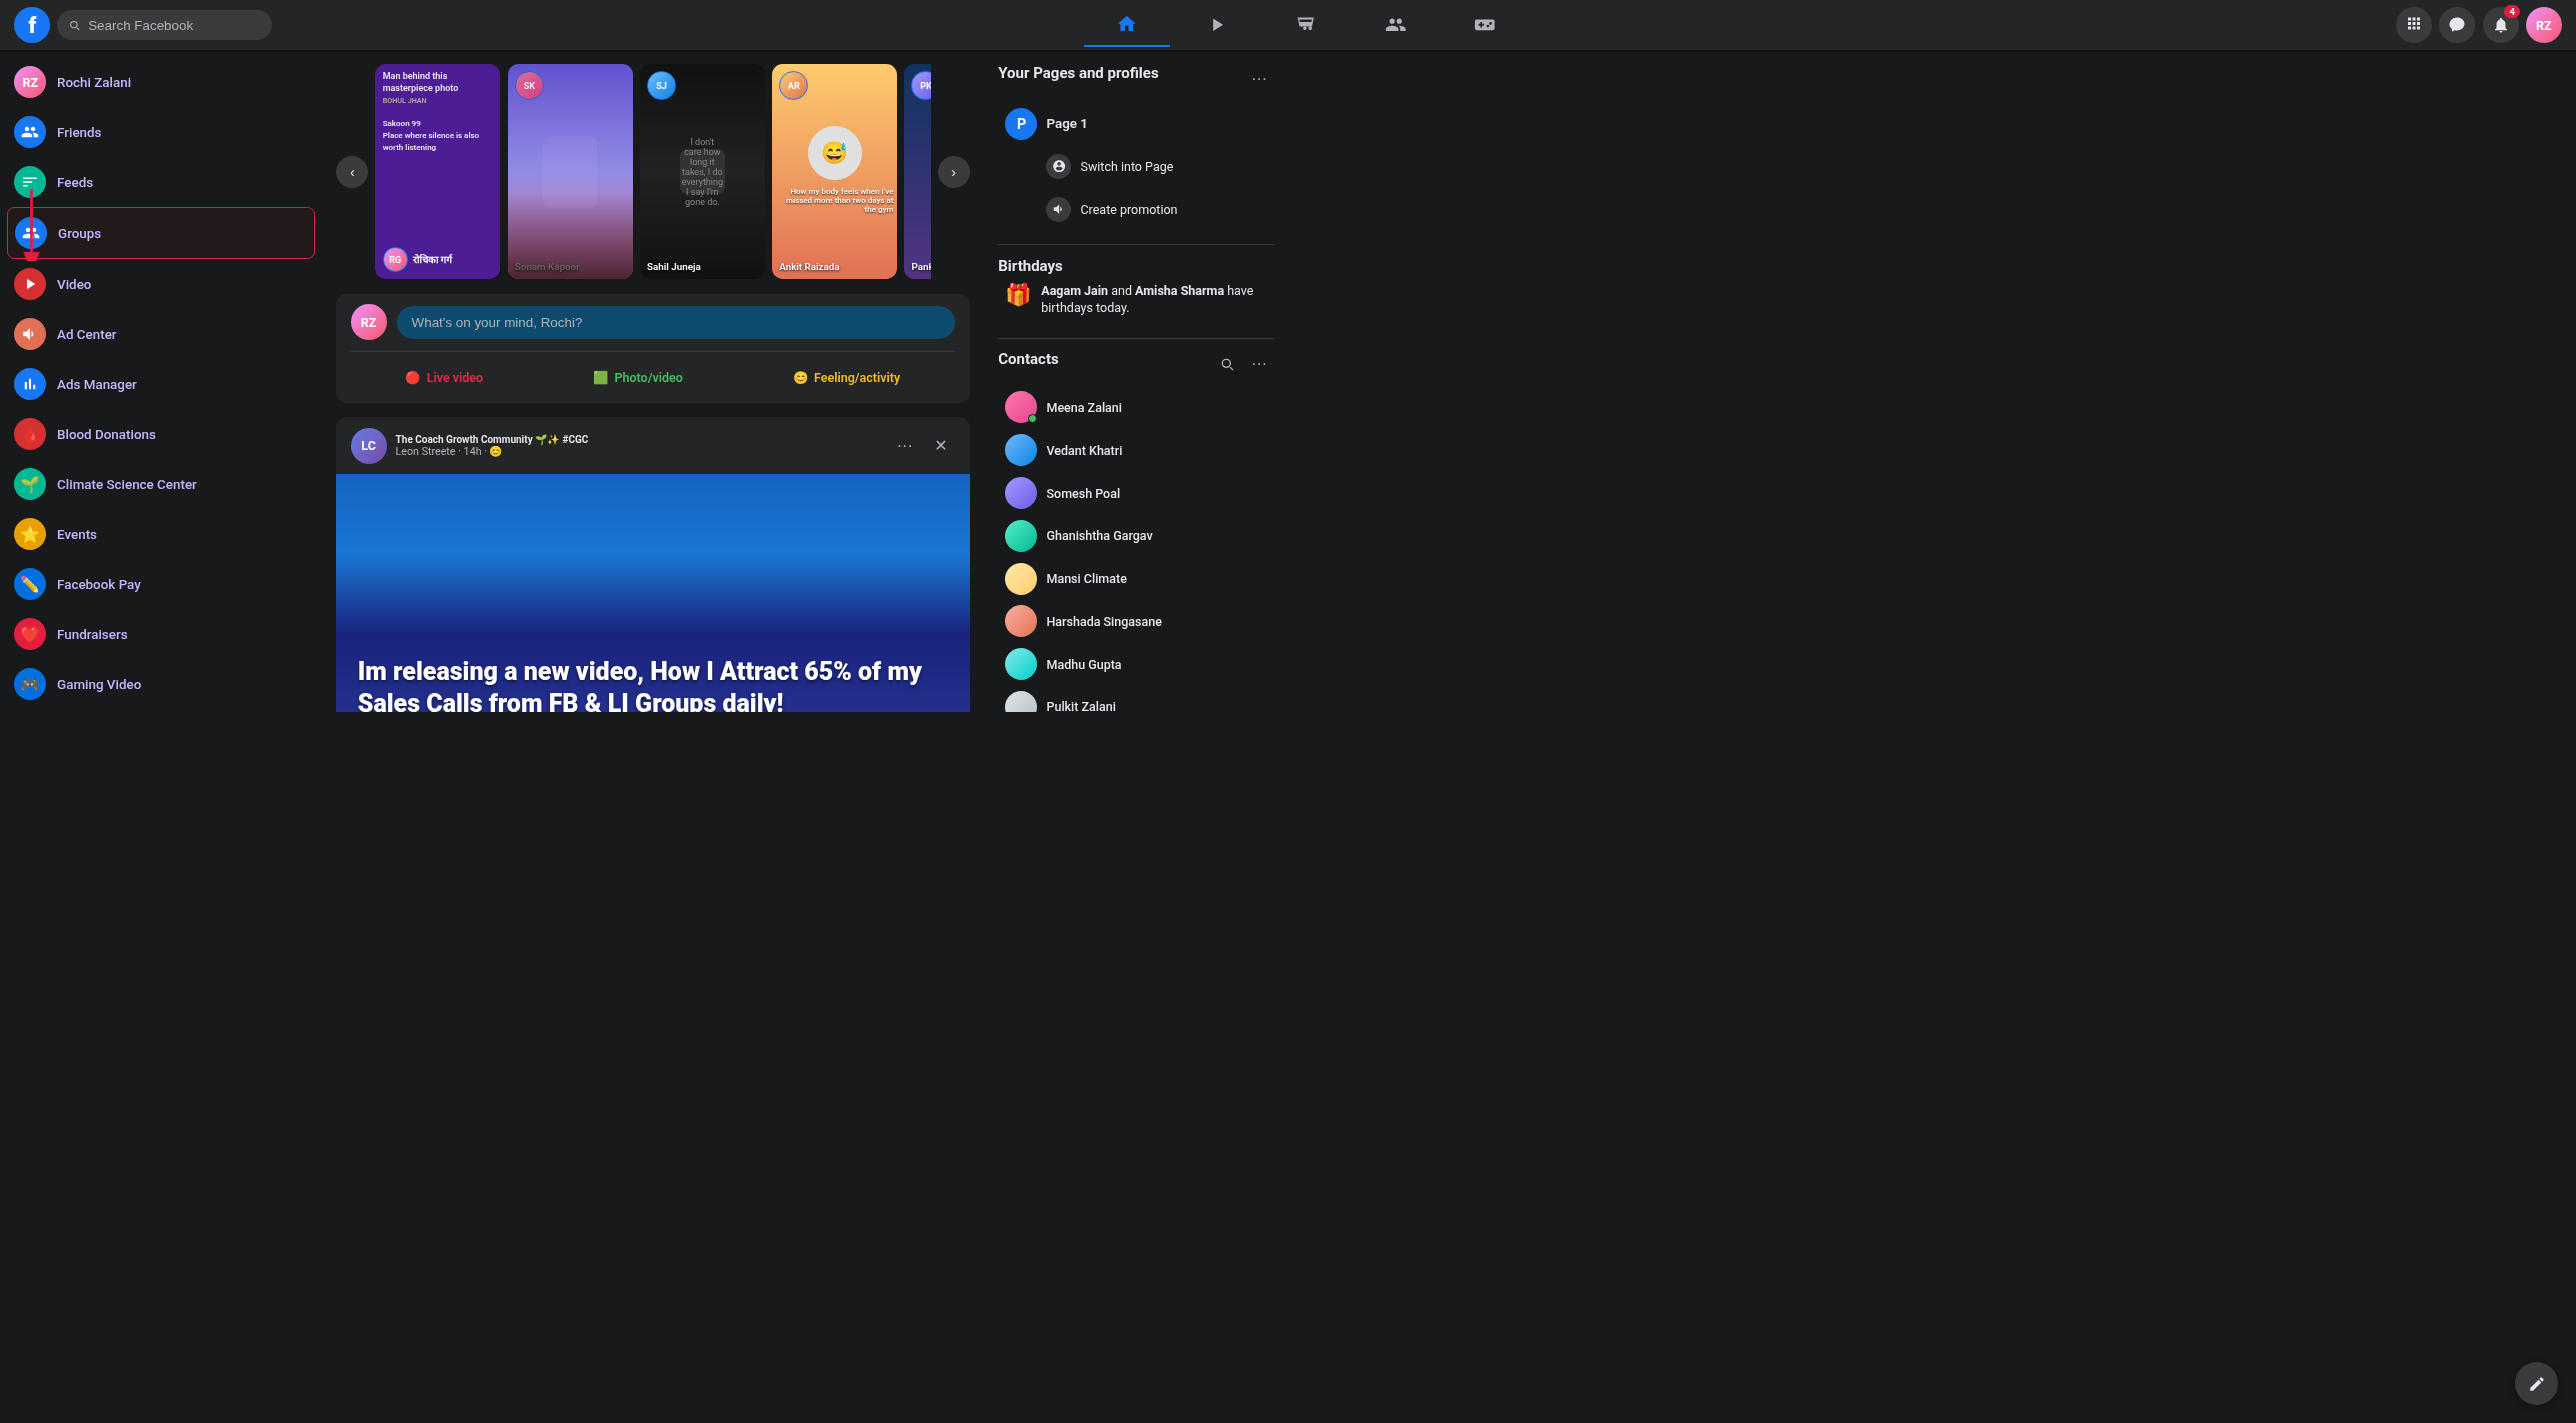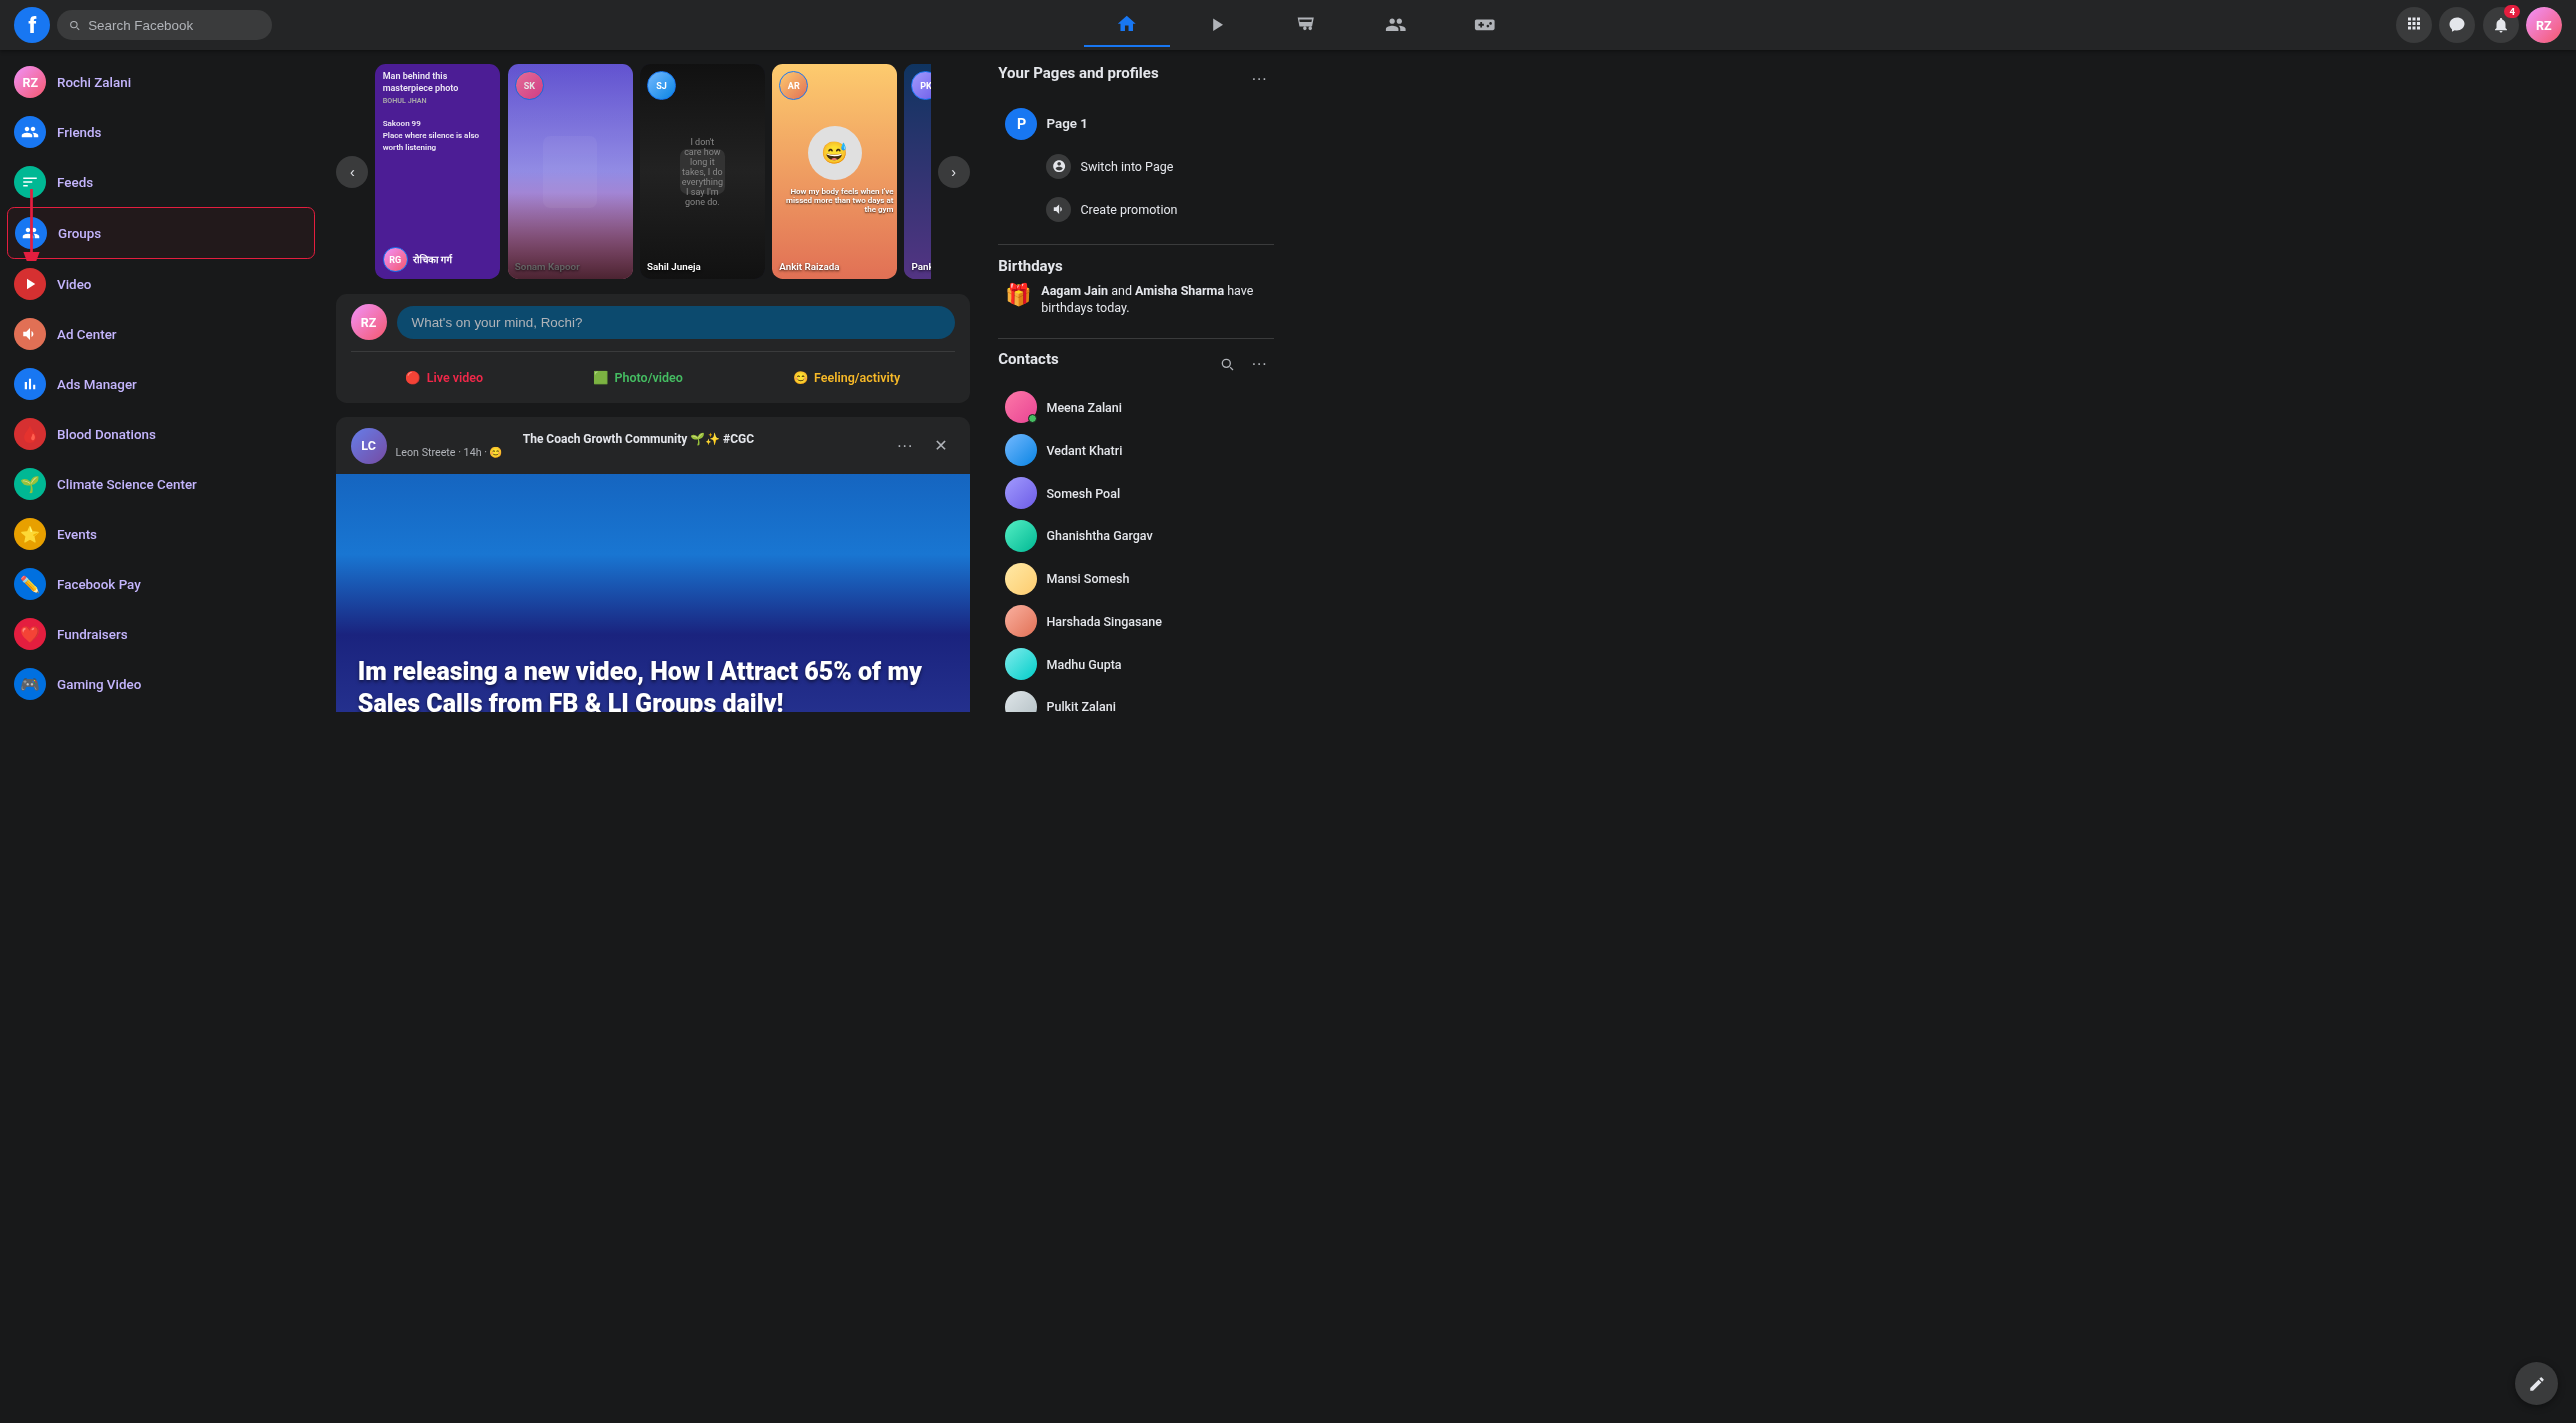--- a/index.html
+++ b/index.html
@@ -305,21 +305,21 @@
       gap: 9px;
     }
     .post-avatar {
       width: 36px; height: 36px;
       border-radius: 50%;
       background: linear-gradient(135deg, #667eea, #764ba2);
       display: flex; align-items: center; justify-content: center;
       font-size: 12.5px; font-weight: 700; color: white;
     }
     .post-meta { flex: 1; }
-    .post-author { font-weight: 700; font-size: 12px; text-align: center; }
+    .post-author { font-weight: 700; font-size: 10px; }
     .post-subtitle { font-size: 10.7px; color: #b0b3b8; }
     .post-actions-top {
       display: flex; gap: 7.2px; align-items: center;
     }
     .icon-btn-sm {
       width: 29px; height: 29px;
       border-radius: 50%;
       display: flex; align-items: center; justify-content: center;
       cursor: pointer; background: none; border: none;
       color: #b0b3b8; font-size: 16px;
@@ -857,21 +857,21 @@
         <span class="contact-name">Somesh Poal</span>
       </div>
 
       <div class="contact-item">
         <div class="contact-avatar av-ghani"></div>
         <span class="contact-name">Ghanishtha Gargav</span>
       </div>
 
       <div class="contact-item">
         <div class="contact-avatar av-mansi"></div>
-        <span class="contact-name">Mansi Somesh</span>
+        <span class="contact-name">Mansi Climate</span>
       </div>
 
       <div class="contact-item">
         <div class="contact-avatar av-harsha"></div>
         <span class="contact-name">Harshada Singasane</span>
       </div>
 
       <div class="contact-item">
         <div class="contact-avatar av-madhu"></div>
         <span class="contact-name">Madhu Gupta</span>

